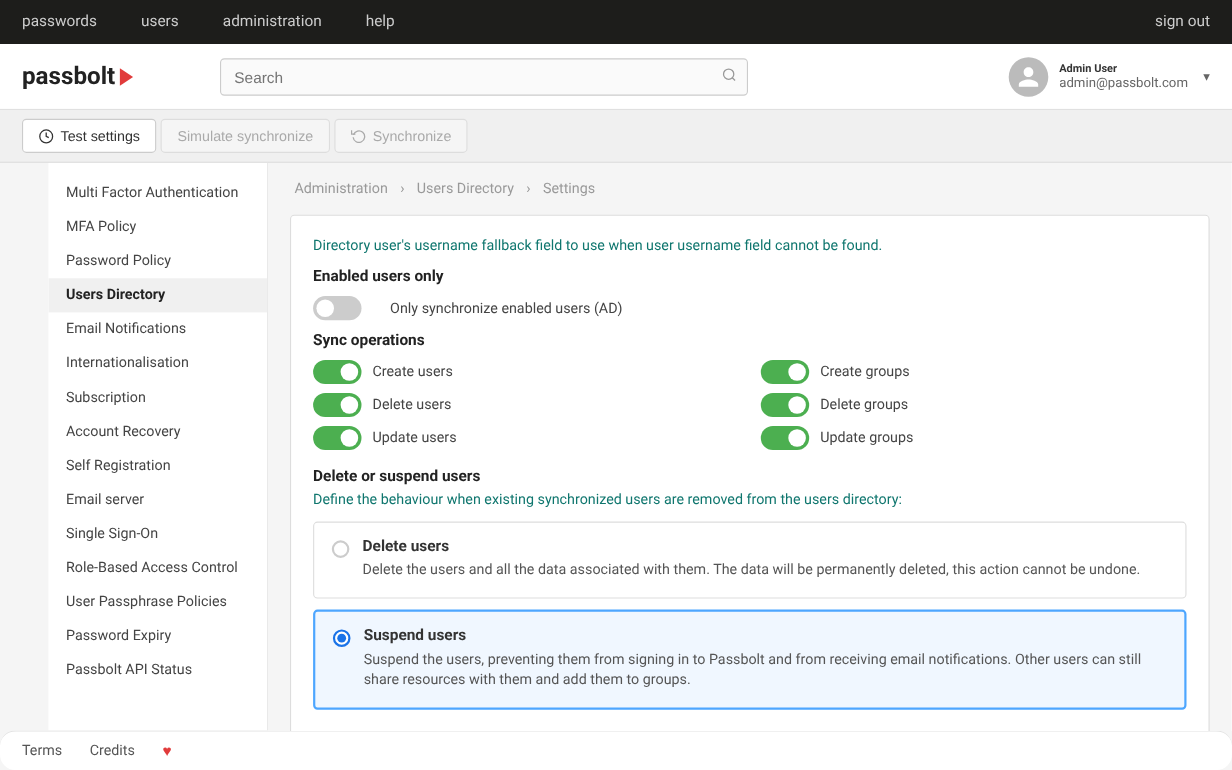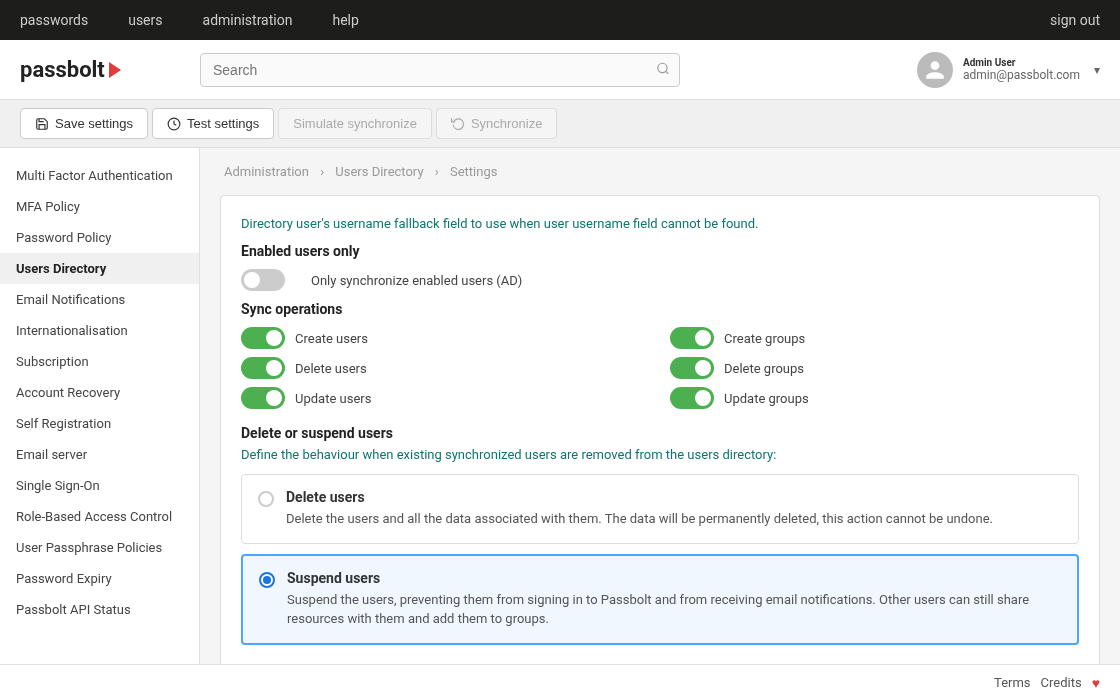--- a/index.html
+++ b/index.html
@@ -28,21 +28,21 @@
     
     .toolbar { background: #f0f0f0; display: flex; align-items: center; padding: 8px 20px; gap: 4px; border-bottom: 1px solid #ddd; flex-shrink: 0; }
     .toolbar-btn { display: flex; align-items: center; gap: 6px; padding: 7px 14px; border: 1px solid #ccc; background: #fff; border-radius: 4px; cursor: pointer; font-size: 13px; color: #333; }
     .toolbar-btn.primary { background: #fff; }
     .toolbar-btn-disabled { display: flex; align-items: flex-start; gap: 6px; padding: 7px 14px; border: 1px solid #ddd; background: #f5f5f5; border-radius: 4px; cursor: not-allowed; font-size: 13px; color: #aaa; }
 
     
     .main-layout { display: flex; flex: 1; overflow: hidden; }
 
     
-    .sidebar { width: 200px; background: #fff; border-right: 1px solid #e0e0e0; overflow-y: auto; flex-shrink: 0; padding: 12px 0; }
+    .sidebar { width: 200px; background: #fff; border-right: 1px solid #e0e0e0; overflow-y: auto; flex-shrink: 0; padding: 12px 0; margin-left: 44px; }
     .sidebar-item { padding: 8px 16px; cursor: pointer; font-size: 13px; color: #444; }
     .sidebar-item.active { font-weight: bold; color: #222; background: #f0f0f0; }
 
     
     .content { flex: 1; overflow-y: auto; padding: 0; background: #f5f5f5; }
     .content-inner { padding: 16px 20px; }
 
     
     .breadcrumb { font-size: 13px; color: #666; margin-bottom: 16px; }
     .breadcrumb span { color: #999; margin: 0 4px; }
@@ -74,21 +74,21 @@
     .option-card.selected { border: 2px solid #4da6ff; background: #f0f7ff; }
     .option-card-content { flex: 1; }
     .option-card-title { font-weight: bold; font-size: 14px; margin-bottom: 4px; }
     .option-card-desc { font-size: 13px; color: #555; line-height: 1.5; }
 
     .radio-btn { width: 16px; height: 16px; border-radius: 50%; border: 2px solid #ccc; background: #fff; margin-top: 2px; flex-shrink: 0; display: flex; align-items: center; justify-content: center; }
     .radio-btn.checked { border-color: #1a73e8; }
     .radio-btn.checked::after { content: ''; width: 8px; height: 8px; border-radius: 50%; background: #1a73e8; }
 
     
-    .footer { background: #fff; border-top: 1px solid #e0e0e0; display: flex; justify-content: flex-end; align-items: center; padding: 0 20px; height: 36px; gap: 10px; flex-shrink: 0; }
+    .footer { background: #fff; border-top: 1px solid #e0e0e0; display: flex; align-items: center; padding: 0 20px; height: 36px; gap: 25px; flex-shrink: 0; border-radius: 14px; }
     .footer-link { font-size: 13px; color: #555; cursor: pointer; }
     .footer-heart { color: #e13b3b; font-size: 14px; }
 
     
     .logo-arrow { display: inline-block; width: 0; height: 0; border-top: 8px solid transparent; border-bottom: 8px solid transparent; border-left: 12px solid #e13b3b; margin-left: 4px; }
   </style>
 </head>
 <body>
 
 <nav class="top-nav">
@@ -123,28 +123,20 @@
     </div>
     <div class="user-info">
       <span class="user-name">Admin User</span>
       <span class="user-email">admin@passbolt.com</span>
     </div>
     <span class="chevron">▾</span>
   </div>
 </header>
 
 <div class="toolbar">
-  <button class="toolbar-btn primary">
-    <svg width="14" height="14" viewBox="0 0 24 24" fill="none" stroke="currentColor" stroke-width="2">
-        <path d="M19 21H5a2 2 0 0 1-2-2V5a2 2 0 0 1 2-2h11l5 5v11a2 2 0 0 1-2 2z"></path>
-        <polyline points="17 21 17 13 7 13 7 21"></polyline>
-        <polyline points="7 3 7 8 15 8"></polyline>
-      </svg>
-    <span>Save settings</span>
-  </button>
   <button class="toolbar-btn">
     <svg width="14" height="14" viewBox="0 0 24 24" fill="none" stroke="currentColor" stroke-width="2">
         <circle cx="12" cy="12" r="10"></circle>
         <polyline points="12 6 12 12 16 14"></polyline>
       </svg>
     <span>Test settings</span>
   </button>
   <button class="toolbar-btn-disabled">
     <span>Simulate synchronize</span>
   </button>

